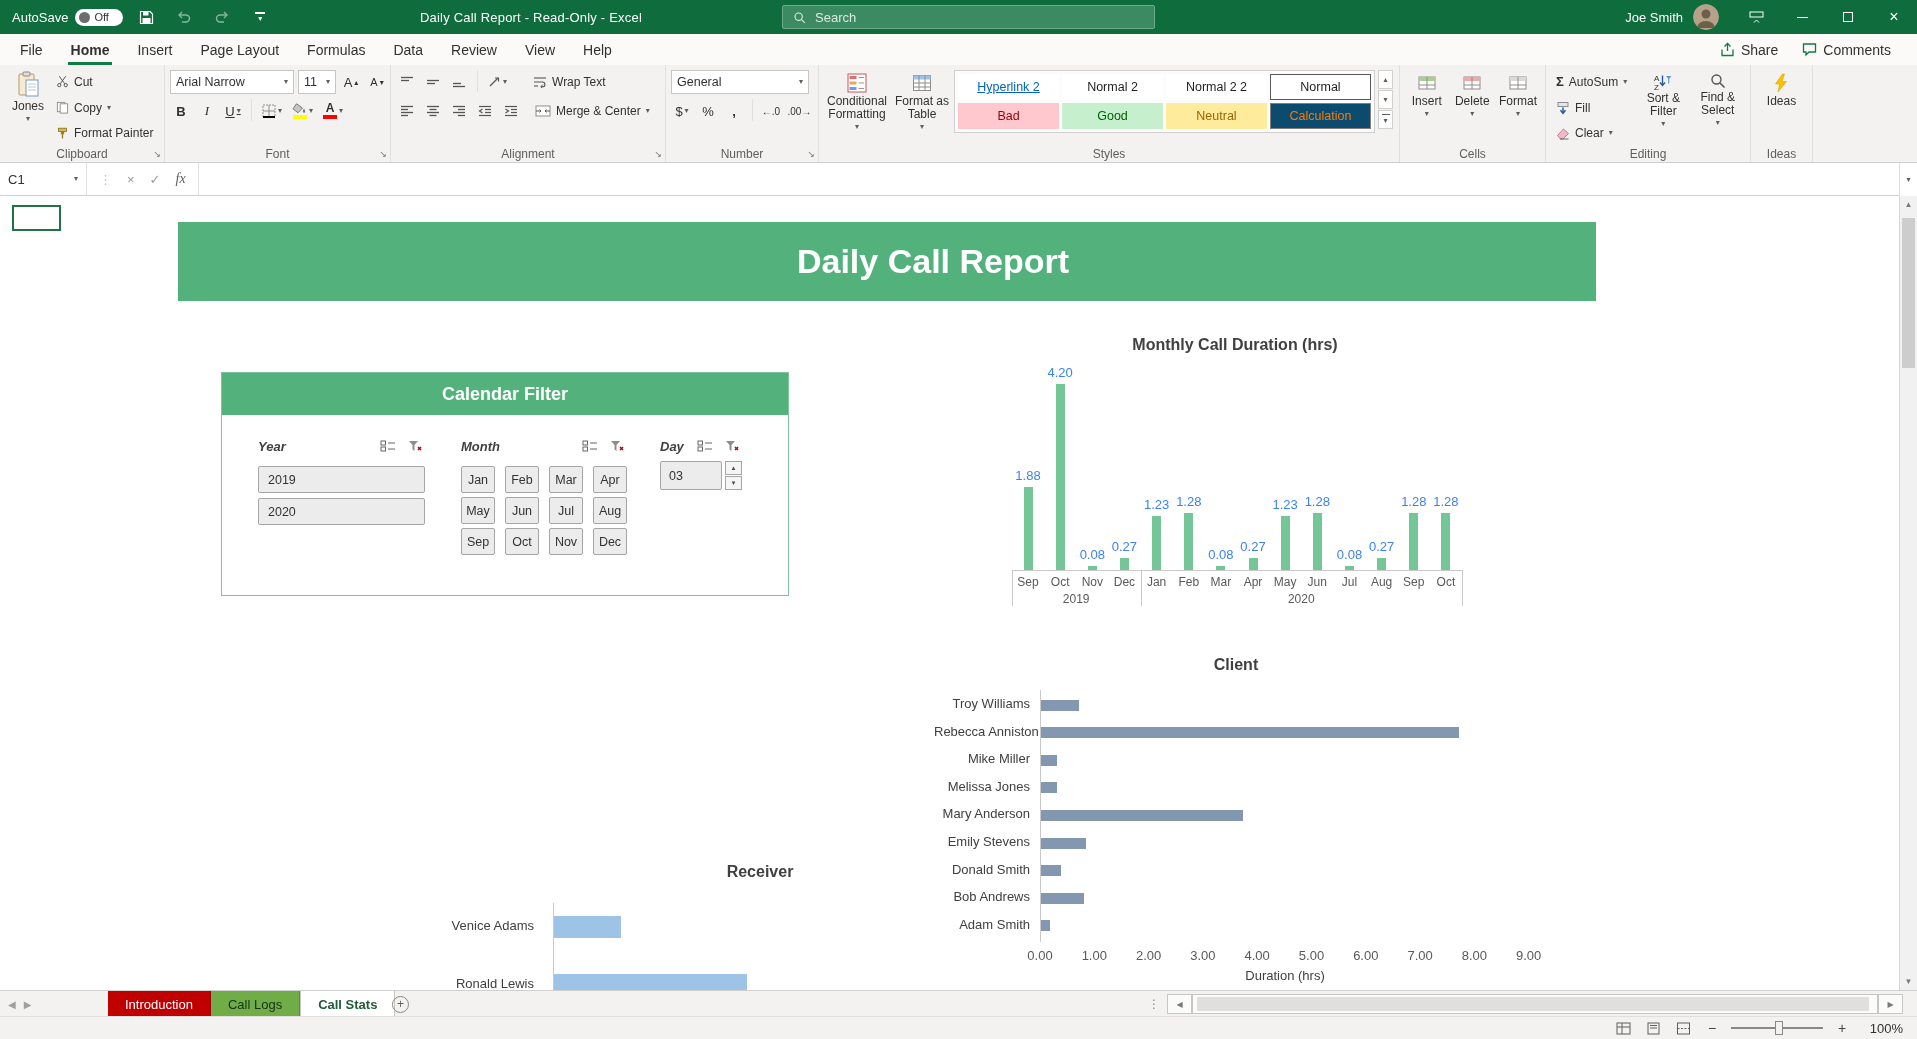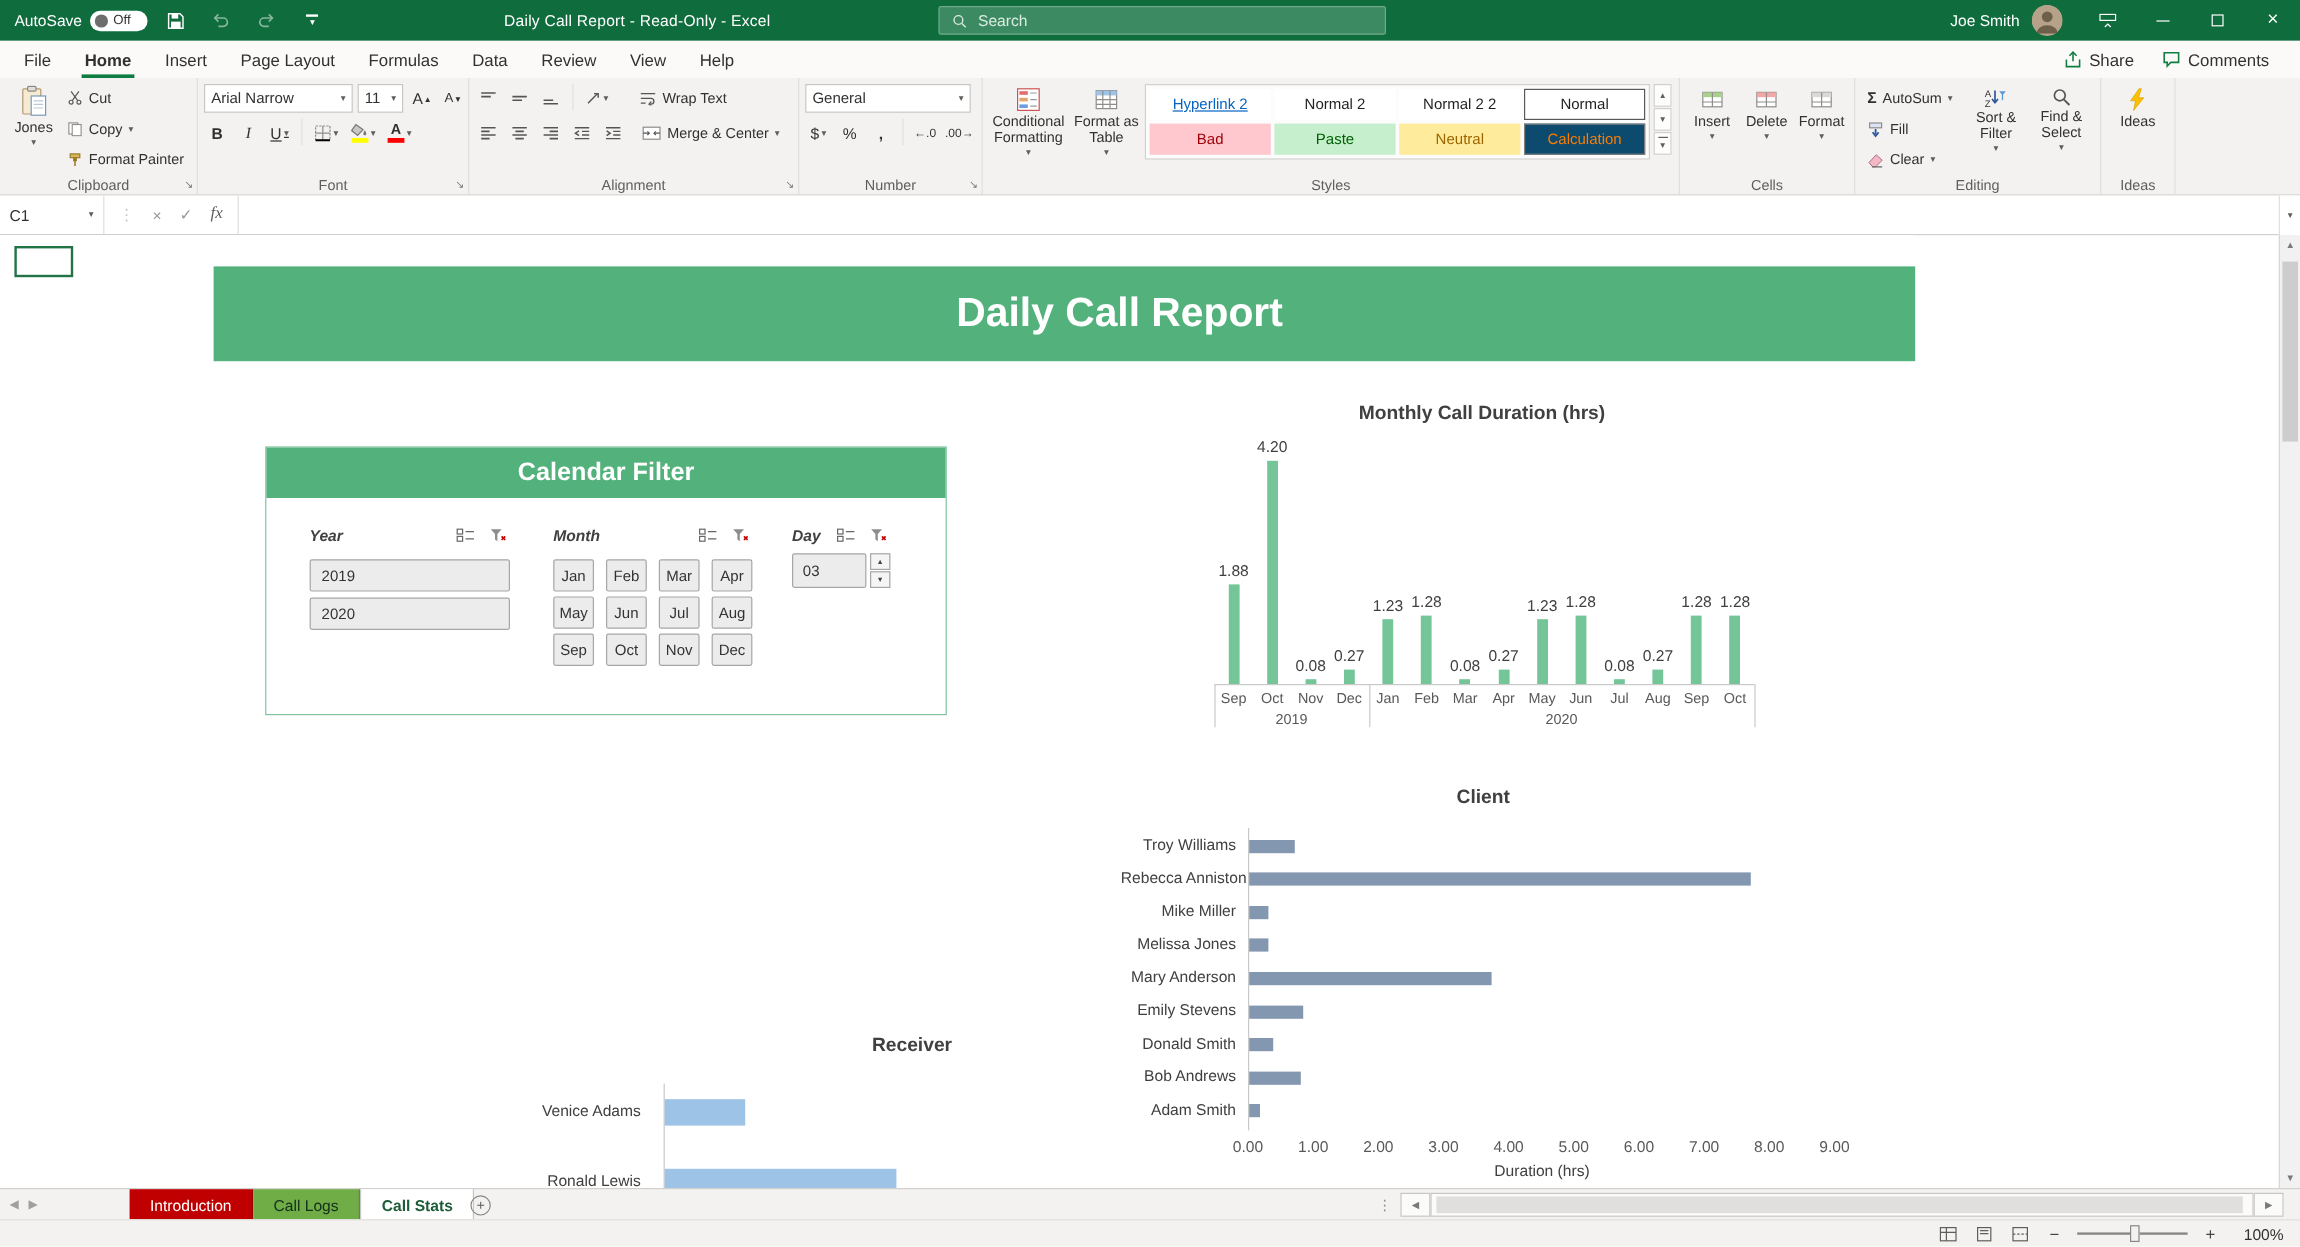--- a/index.html
+++ b/index.html
@@ -78,40 +78,40 @@
   .fdiv{width:1px;background:#e1dfdd;}
   #fx-area{display:flex;align-items:center;gap:15px;padding:0 12px;color:#9a9896;font-size:13px;}
   #fx-area .fx{font-style:italic;font-family:"Liberation Serif","DejaVu Serif",serif;font-size:14px;color:#605e5c;}
   #formula-input{flex:1;}
 
   
   #worksheet{position:absolute;top:196px;left:0;width:1596px;height:794px;background:#fff;overflow:hidden;}
   #active-cell{position:absolute;left:12px;top:9px;width:49px;height:26px;border:2px solid #217346;background:#fff;}
   #banner{position:absolute;left:178px;top:26px;width:1510px;height:79px;background:#53b27c;display:flex;align-items:center;justify-content:center;color:#fff;font-size:34px;font-weight:700;}
   #calendar-filter{position:absolute;left:221px;top:176px;width:568px;height:224px;border:1px solid #7fc49e;background:#fff;}
-  #cf-header{height:42px;background:#53b27c;color:#fff;font-size:21px;font-weight:700;display:flex;align-items:center;justify-content:center;}
+  #cf-header{height:42px;background:#53b27c;color:#fff;font-size:18px;font-weight:700;display:flex;align-items:center;justify-content:center;}
   .slicer-label-row{position:absolute;display:flex;align-items:center;font-size:13px;font-weight:700;font-style:italic;color:#404040;}
   .slicer-icons{margin-left:auto;display:flex;gap:6px;}
   .slicer-icon{width:21px;height:18px;display:flex;align-items:center;justify-content:center;}
   .slicer-item{background:#ececec;border:1px solid #a6a6a6;border-radius:2px;display:flex;align-items:center;justify-content:center;font-size:12.5px;color:#333;}
   #year-items{position:absolute;left:36px;top:93px;display:flex;flex-direction:column;gap:5px;}
   #year-items .year-item{width:167px;height:27px;justify-content:flex-start;padding-left:9px;}
   #month-items{position:absolute;left:239px;top:93px;display:grid;grid-template-columns:repeat(4,34px);grid-auto-rows:27px;gap:4px 10px;}
   #day-box{position:absolute;left:438px;top:88px;width:62px;height:29px;justify-content:flex-start;padding-left:8px;}
   #day-spinner{position:absolute;left:503px;top:88px;width:17px;height:29px;display:flex;flex-direction:column;gap:1px;}
   .spin-btn{flex:1;border:1px solid #a6a6a6;background:#f5f5f5;display:flex;align-items:center;justify-content:center;font-size:7px;color:#444;}
 
   
   .chart-title{position:absolute;left:0;right:0;text-align:center;font-size:16px;font-weight:700;color:#404040;}
   .cplot{position:absolute;inset:0;}
   #chart1{position:absolute;left:995px;top:134px;width:480px;height:300px;}
   .c1-bar{position:absolute;width:9px;}
   .c1-axis{position:absolute;left:17px;top:240px;width:450px;height:1px;background:#c9c9c9;}
   .c1-tick{position:absolute;top:240px;width:1px;height:36px;background:#c9c9c9;}
-  .c1-dlabel{position:absolute;width:46px;text-align:center;font-size:13px;color:#404040;}
+  .c1-dlabel{position:absolute;width:46px;text-align:center;font-size:13px;color:#3b82f6;}
   .c1-month{position:absolute;width:46px;text-align:center;font-size:12px;color:#595959;}
   .c1-year{position:absolute;width:64px;text-align:center;font-size:12px;color:#595959;}
   #chart2{position:absolute;left:934px;top:454px;width:604px;height:345px;}
   .c2-cat{position:absolute;left:0;width:101px;padding-right:5px;text-align:right;font-size:13px;color:#404040;height:18px;white-space:nowrap;}
   .c2-bar{position:absolute;height:11px;}
   .c2-axis{position:absolute;left:106px;top:40px;width:1px;height:252px;background:#c9c9c9;}
   .c2-tick-label{position:absolute;top:298px;width:46px;text-align:center;font-size:13px;color:#595959;}
   #c2-xlabel{position:absolute;left:136px;top:318px;width:430px;text-align:center;font-size:13px;color:#404040;}
   #chart3{position:absolute;left:440px;top:659px;width:640px;height:300px;}
   .c3-cat{position:absolute;left:0;width:94px;text-align:right;font-size:13px;color:#404040;height:18px;white-space:nowrap;}
@@ -528,21 +528,21 @@
             </svg>
           <span>Format as Table</span>
           <span class="dd">▾</span>
         </div>
         <div id="style-gallery">
             <div class="gcell gs-hyperlink">Hyperlink 2</div>
             <div class="gcell gs-plain">Normal 2</div>
             <div class="gcell gs-plain">Normal 2 2</div>
             <div class="gcell gs-selected">Normal</div>
             <div class="gcell gs-bad">Bad</div>
-            <div class="gcell gs-good">Paste</div>
+            <div class="gcell gs-good">Good</div>
             <div class="gcell gs-neutral">Neutral</div>
             <div class="gcell gs-calculation">Calculation</div>
           </div>
         <div id="gallery-arrows">
           <div class="garrow">▴</div>
           <div class="garrow">▾</div>
           <div class="garrow"><span class="bar"></span>▾</div>
         </div>
       </div>
       <div class="rg-label">Styles</div>

